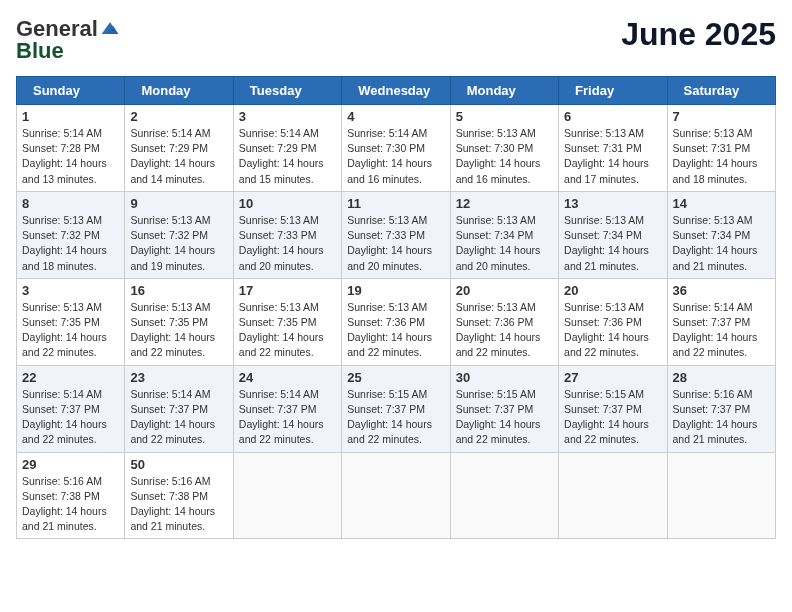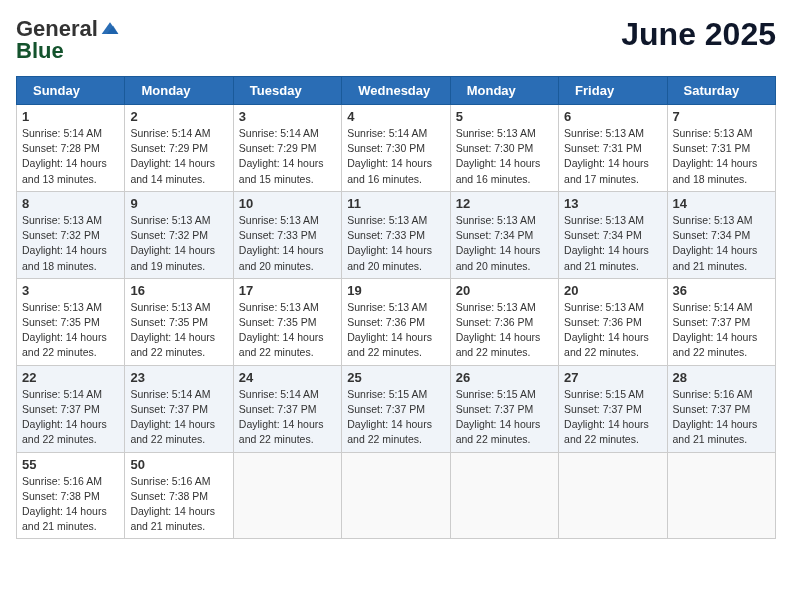--- a/index.html
+++ b/index.html
@@ -301,21 +301,21 @@
 and 22 minutes.</div>
         </td>
         <td>
           <span class="day-num">25</span>
           <div class="day-info" style="white-space: pre-line;">Sunrise: 5:15 AM
 Sunset: 7:37 PM
 Daylight: 14 hours
 and 22 minutes.</div>
         </td>
         <td>
-          <span class="day-num">26</span>
+          <span class="day-num">30</span>
           <div class="day-info" style="white-space: pre-line;">Sunrise: 5:15 AM
 Sunset: 7:37 PM
 Daylight: 14 hours
 and 22 minutes.</div>
         </td>
         <td>
           <span class="day-num">27</span>
           <div class="day-info" style="white-space: pre-line;">Sunrise: 5:15 AM
 Sunset: 7:37 PM
 Daylight: 14 hours
@@ -324,21 +324,21 @@
         <td>
           <span class="day-num">28</span>
           <div class="day-info" style="white-space: pre-line;">Sunrise: 5:16 AM
 Sunset: 7:37 PM
 Daylight: 14 hours
 and 21 minutes.</div>
         </td>
       </tr>
       <tr>
         <td>
-          <span class="day-num">55</span>
+          <span class="day-num">29</span>
           <div class="day-info" style="white-space: pre-line;">Sunrise: 5:16 AM
 Sunset: 7:38 PM
 Daylight: 14 hours
 and 21 minutes.</div>
         </td>
         <td>
           <span class="day-num">50</span>
           <div class="day-info" style="white-space: pre-line;">Sunrise: 5:16 AM
 Sunset: 7:38 PM
 Daylight: 14 hours

